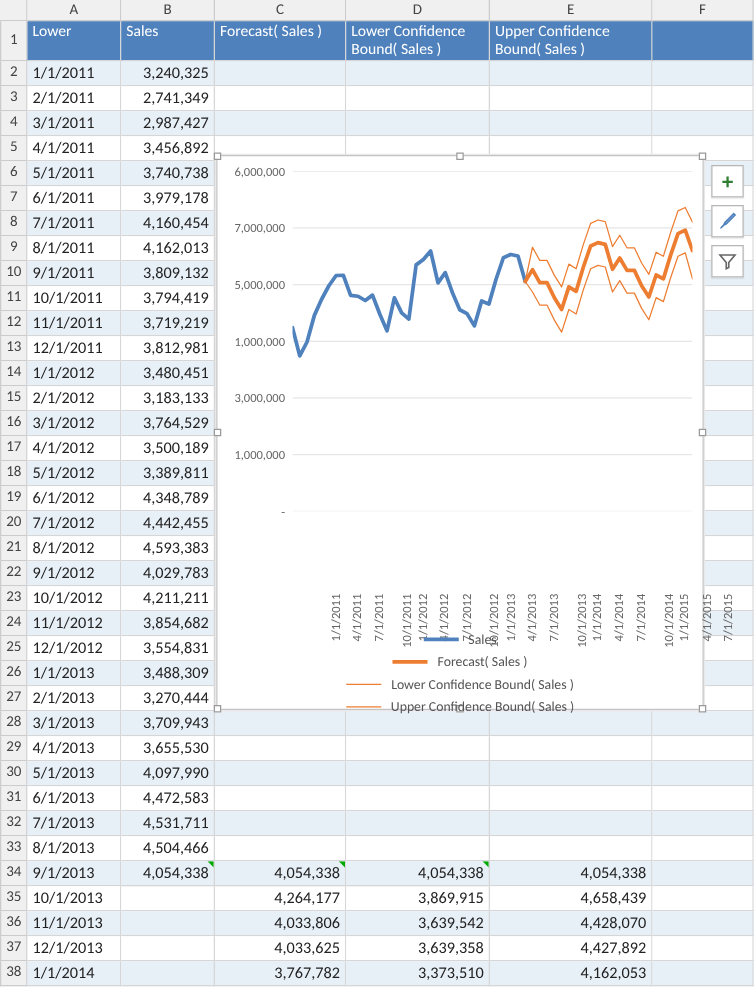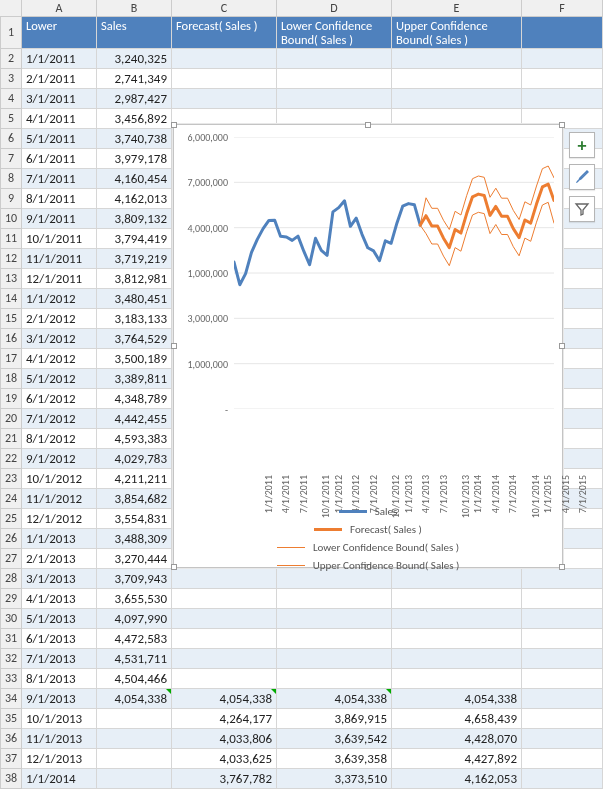--- a/index.html
+++ b/index.html
@@ -148,21 +148,21 @@
   <div class="handle h-t"></div>
     <div class="handle h-b"></div>
   <div class="handle h-l"></div>
     <div class="handle h-r"></div>
 
   <div class="ylabels" id="ylabels">
       <div style="top:272px">-</div>
       <div style="top:226.66666666666669px">1,000,000</div>
       <div style="top:181.33333333333334px">3,000,000</div>
       <div style="top:136px">1,000,000</div>
-      <div style="top:90.66666666666667px">4,000,000</div>
+      <div style="top:90.66666666666667px">5,000,000</div>
       <div style="top:45.33333333333332px">7,000,000</div>
       <div style="top:0px">6,000,000</div>
     </div>
   <div class="plot-area">
     <svg class="chart-svg" id="chartsvg" viewBox="0 0 320 272" preserveAspectRatio="none">
         <line x1="0" y1="272" x2="320" y2="272" stroke="#e6e6e6" stroke-width="1"></line>
         <line x1="0" y1="226.66666666666669" x2="320" y2="226.66666666666669" stroke="#e6e6e6" stroke-width="1"></line>
         <line x1="0" y1="181.33333333333334" x2="320" y2="181.33333333333334" stroke="#e6e6e6" stroke-width="1"></line>
         <line x1="0" y1="136" x2="320" y2="136" stroke="#e6e6e6" stroke-width="1"></line>
         <line x1="0" y1="90.66666666666669" x2="320" y2="90.66666666666669" stroke="#e6e6e6" stroke-width="1"></line>

